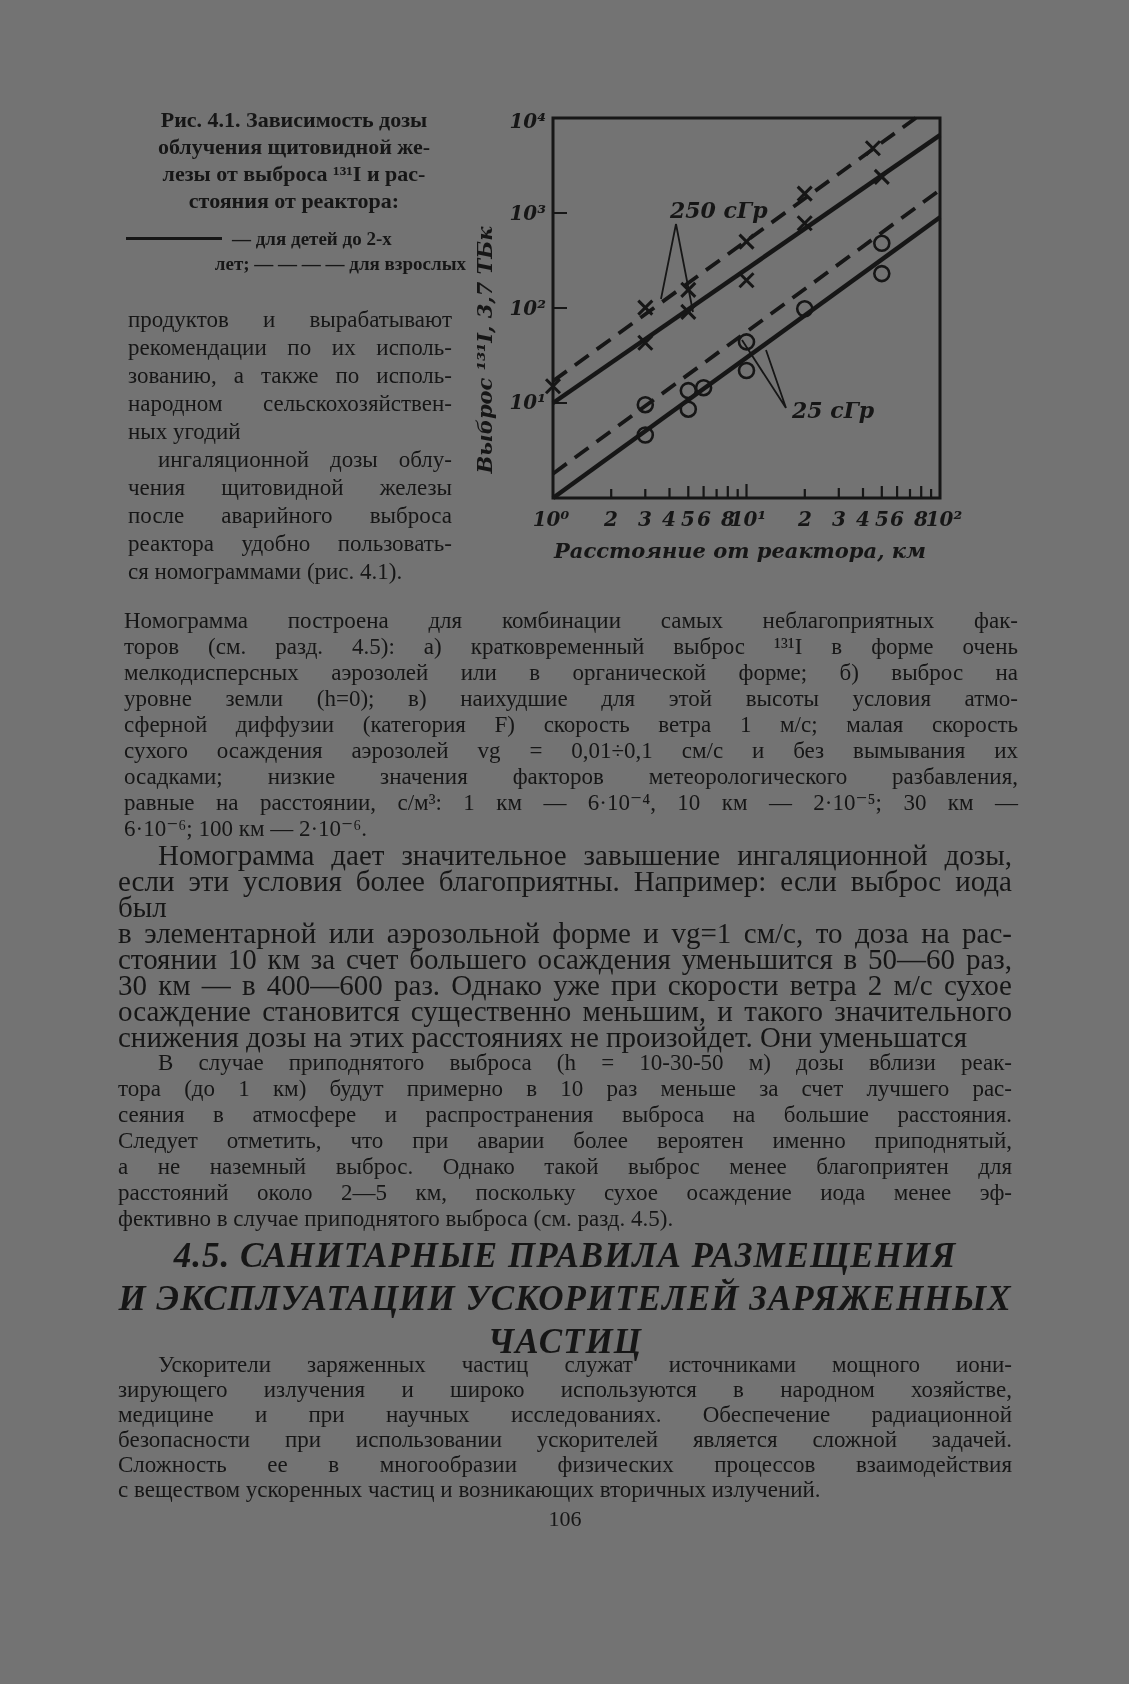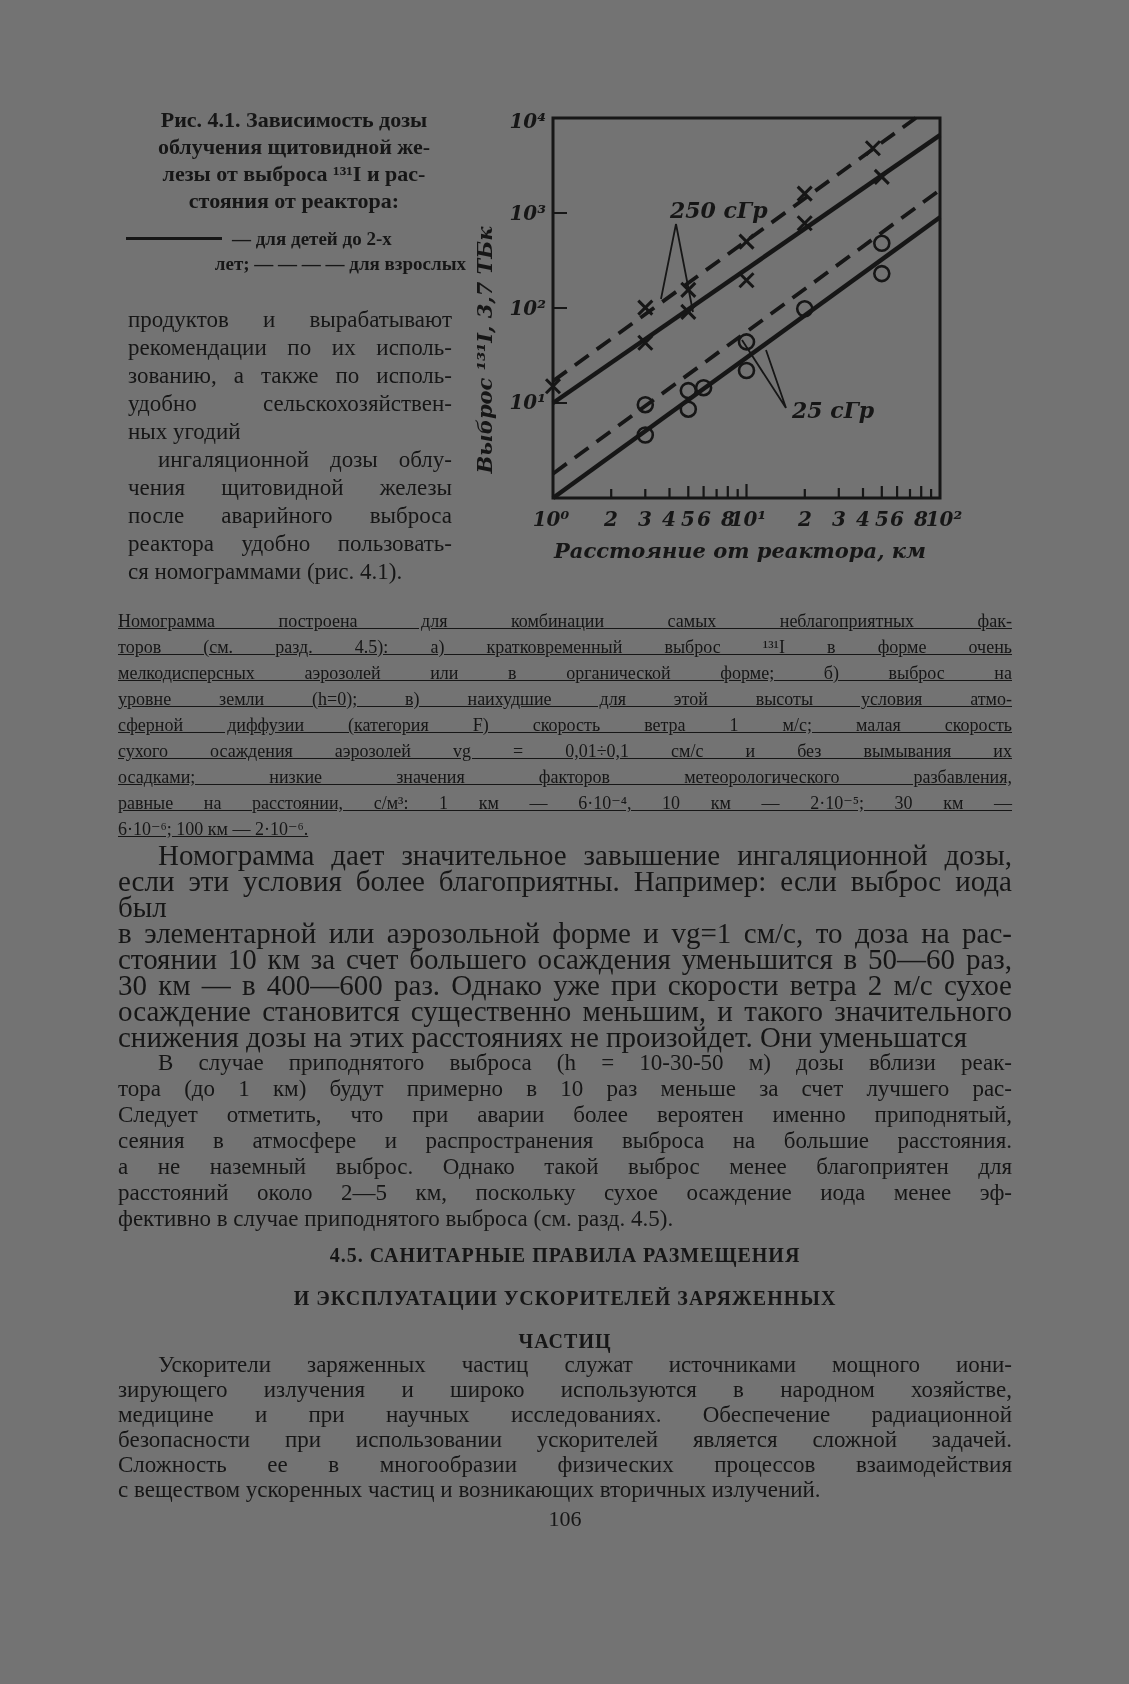--- a/index.html
+++ b/index.html
@@ -19,24 +19,24 @@
 
   .caption{left:126px;top:106px;width:336px;font-size:22px;line-height:27px;font-weight:bold;}
   .legend{left:126px;top:226px;width:340px;font-size:19px;line-height:25px;font-weight:bold;}
   .legend-row{display:flex;align-items:center;}
   .swatch{display:inline-block;width:96px;border-top:3px solid #161616;margin-right:10px;flex:0 0 auto;}
   .legend-row2{padding-left:14px;text-align:right;}
 
   .leftcolA{left:128px;top:306px;width:324px;font-size:23px;line-height:28px;}
   .leftcolB{left:128px;top:446px;width:324px;font-size:23px;line-height:28px;}
 
-  .p1{left:118px;top:608px;width:894px;font-size:18px;line-height:26px;text-decoration:underline;}
+  .p1{left:124px;top:608px;width:894px;font-size:23px;line-height:26px;}
   .p2{left:118px;top:842px;width:894px;font-size:29px;line-height:26px;}
   .p3{left:118px;top:1050px;width:894px;font-size:23px;line-height:26px;}
-  .heading{left:118px;top:1234px;width:894px;font-size:20px;line-height:43px;font-weight:bold;letter-spacing:1px;}
+  .heading{left:118px;top:1234px;width:894px;font-size:35px;line-height:43px;font-weight:bold;letter-spacing:1px;font-style:italic;}
   .p4{left:118px;top:1352px;width:894px;font-size:23px;line-height:25px;}
   .pagenum{left:118px;top:1506px;width:894px;text-align:center;font-size:22px;}
 
   .figure{left:440px;top:88px;width:530px;height:492px;}
   .figure svg{display:block;}
   .ink{stroke:#161616;fill:none;}
   .frame{stroke-width:3px;}
   .ticks{stroke-width:2.2px;}
   .dline.solid{stroke-width:4.5px;}
   .dline.dashed{stroke-width:3.8px;stroke-dasharray:17 10;}
@@ -64,21 +64,21 @@
       <span class="swatch"></span>
       <span>— для детей до 2-х</span>
     </div>
     <div class="legend-row2">лет; — — — — для взрослых</div>
   </div>
 
   <div class="block leftcolA just">
       <div class="tline">продуктов и вырабатывают</div>
       <div class="tline">рекомендации по их исполь-</div>
       <div class="tline">зованию, а также по исполь-</div>
-      <div class="tline">удобно сельскохозяйствен-</div>
+      <div class="tline">народном сельскохозяйствен-</div>
       <div class="tline">ных угодий</div>
     </div>
   <div class="block leftcolB just indent-first-sm">
       <div class="tline">ингаляционной дозы облу-</div>
       <div class="tline">чения щитовидной железы</div>
       <div class="tline">после аварийного выброса</div>
       <div class="tline">реактора удобно пользовать-</div>
       <div class="tline">ся номограммами (рис. 4.1).</div>
     </div>
 
@@ -166,22 +166,22 @@
       <div class="tline">если эти условия более благоприятны. Например: если выброс иода был</div>
       <div class="tline">в элементарной или аэрозольной форме и vg=1 см/с, то доза на рас-</div>
       <div class="tline">стоянии 10 км за счет большего осаждения уменьшится в 50—60 раз,</div>
       <div class="tline">30 км — в 400—600 раз. Однако уже при скорости ветра 2 м/с сухое</div>
       <div class="tline">осаждение становится существенно меньшим, и такого значительного</div>
       <div class="tline">снижения дозы на этих расстояниях не произойдет. Они уменьшатся</div>
     </div>
   <div class="block p3 just indent-first">
       <div class="tline">В случае приподнятого выброса (h = 10-30-50 м) дозы вблизи реак-</div>
       <div class="tline">тора (до 1 км) будут примерно в 10 раз меньше за счет лучшего рас-</div>
+      <div class="tline">сеяния в атмосфере и распространения выброса на большие расстояния.</div>
       <div class="tline">Следует отметить, что при аварии более вероятен именно приподнятый,</div>
-      <div class="tline">сеяния в атмосфере и распространения выброса на большие расстояния.</div>
       <div class="tline">а не наземный выброс. Однако такой выброс менее благоприятен для</div>
       <div class="tline">расстояний около 2—5 км, поскольку сухое осаждение иода менее эф-</div>
       <div class="tline">фективно в случае приподнятого выброса (см. разд. 4.5).</div>
     </div>
 
   <div class="block heading centered">
       <div class="tline">4.5. САНИТАРНЫЕ ПРАВИЛА РАЗМЕЩЕНИЯ</div>
       <div class="tline">И ЭКСПЛУАТАЦИИ УСКОРИТЕЛЕЙ ЗАРЯЖЕННЫХ</div>
       <div class="tline">ЧАСТИЦ</div>
     </div>

